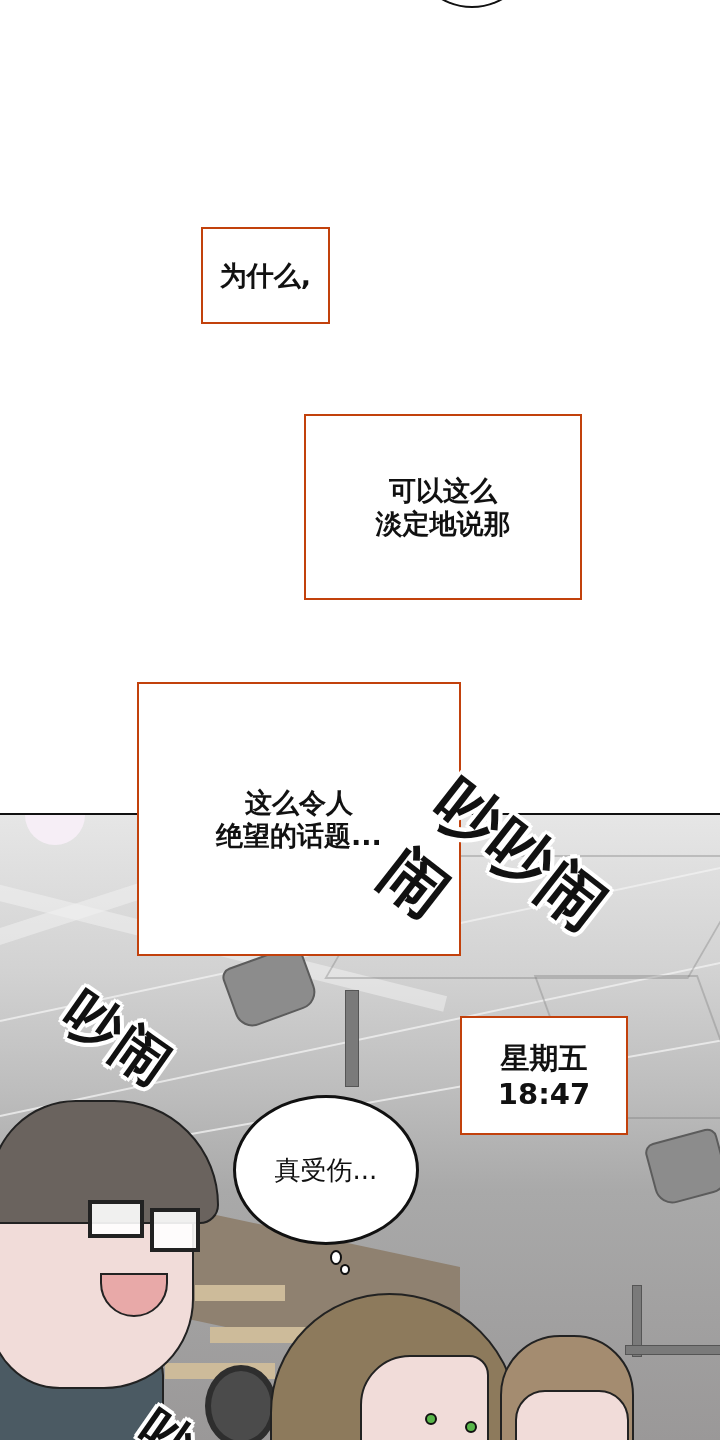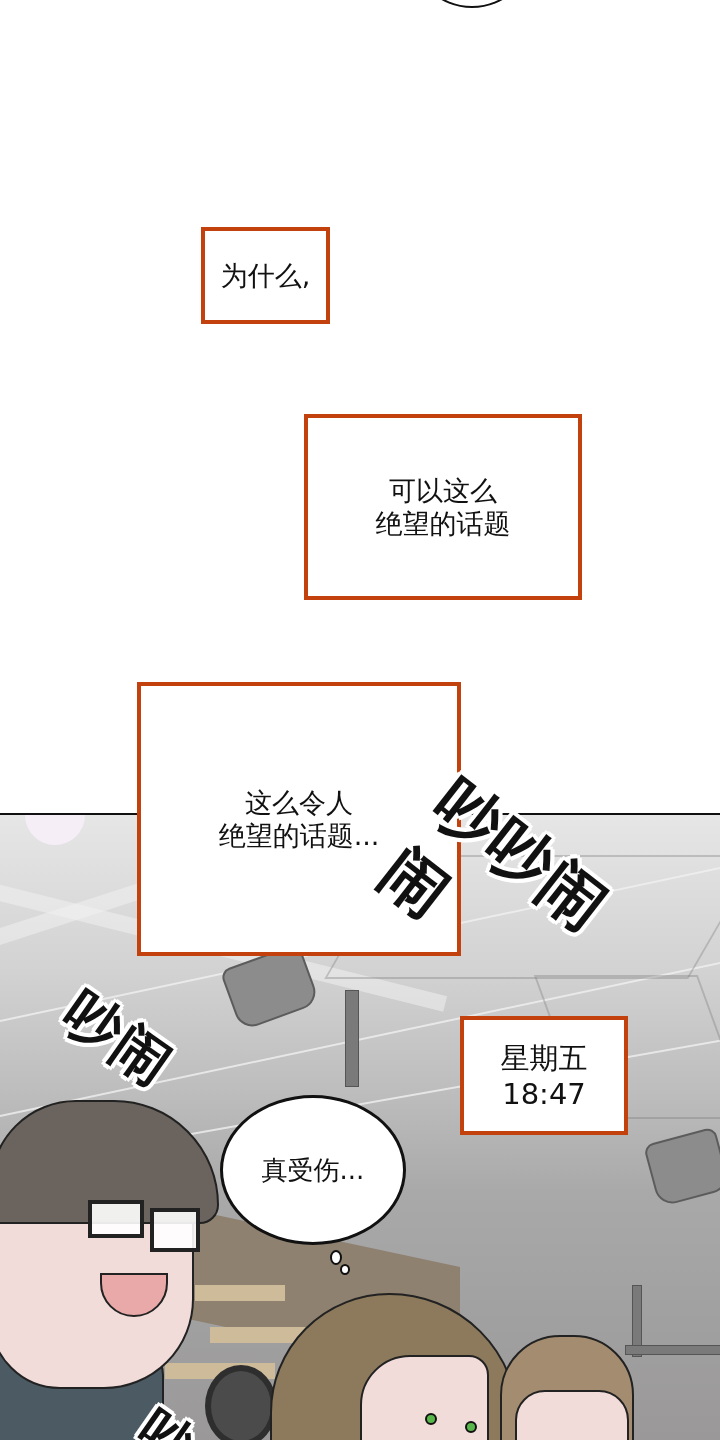--- a/index.html
+++ b/index.html
@@ -18,21 +18,21 @@
     .wheel { position: absolute; border-radius: 50%; background: #4b4b4b; border: 6px solid #2e2e2e; }
     .char-hair { position: absolute; background: #6a635e; border: 2px solid #222; }
     .char-skin { position: absolute; background: #f1dcd9; border: 2px solid #222; }
     .char-shirt { position: absolute; background: #4b5a63; border: 2px solid #222; }
     .hair-brown { position: absolute; background: #8d7a5c; border: 2px solid #222; }
     .hair-light { position: absolute; background: #a48c70; border: 2px solid #222; }
     .glasses { position: absolute; border: 4px solid #222; background: rgba(255,255,255,0.9); }
     .eye { position: absolute; width: 8px; height: 8px; border-radius: 50%; background: #59b64a; border: 2px solid #111; }
     .mouth { position: absolute; background: #e8a9a8; border: 2px solid #222; border-radius: 0 0 40px 40px; }
 
-    .caption { position: absolute; background: #fff; border: 4px solid #c2410c; display: flex; align-items: center; justify-content: center; text-align: center; color: #111; font-size: 27px; line-height: 33px; box-sizing: border-box; }
+    .caption { position: absolute; background: #fff; border: 2px solid #c2410c; display: flex; align-items: center; justify-content: center; text-align: center; color: #111; font-size: 27px; line-height: 33px; box-sizing: border-box; font-weight: bold; }
     .caption span { display: block; white-space: pre-line; }
     .bubble { position: absolute; background: #fff; border: 3px solid #111; border-radius: 50%; display: flex; align-items: center; justify-content: center; font-size: 26px; color: #111; }
     .thought-dot { position: absolute; background: #fff; border: 2px solid #111; border-radius: 50%; }
 
     .sfx { position: absolute; font-weight: bold; color: #111; font-family: "DejaVu Sans", sans-serif;
       text-shadow: -3px -3px 0 #fff, 3px -3px 0 #fff, -3px 3px 0 #fff, 3px 3px 0 #fff, 0 4px 0 #fff, 4px 0 0 #fff, 0 -4px 0 #fff, -4px 0 0 #fff;
       transform-origin: left top; letter-spacing: 2px; }
   </style>
 </head>
 <body>
@@ -76,32 +76,32 @@
 
   <div class="hair-light" style="left:500px; top:520px; width:130px; height:130px; border-radius:60px 60px 10px 10px;"></div>
   <div class="char-skin" style="left:515px; top:575px; width:110px; height:80px; border-radius:30px 30px 0 0;"></div>
 </div>
 
 <div class="caption" style="left:201px; top:227px; width:129px; height:97px;">
   <span>为什么,</span>
 </div>
 <div class="caption" style="left:304px; top:414px; width:278px; height:186px;">
   <span>可以这么
-绝望的话题</span>
+淡定地说那</span>
 </div>
 <div class="caption" style="left:137px; top:682px; width:324px; height:274px;">
   <span>这么令人
 绝望的话题...</span>
 </div>
 <div class="caption" style="left:460px; top:1016px; width:168px; height:119px; font-size:29px; line-height:36px;">
   <span>星期五
 18:47</span>
 </div>
 
-<div class="bubble" style="left:220px; top:1095px; width:180px; height:144px;">
+<div class="bubble" style="left:233px; top:1095px; width:180px; height:144px;">
   <span>真受伤...</span>
 </div>
 <div class="thought-dot" style="left:330px; top:1250px; width:8px; height:11px;"></div>
 <div class="thought-dot" style="left:340px; top:1264px; width:6px; height:7px;"></div>
 
 <div class="sfx" style="left:470px; top:760px; font-size:64px; transform:rotate(38deg);">吵吵闹闹</div>
 <div class="sfx" style="left:92px; top:975px; font-size:56px; transform:rotate(35deg);">吵闹</div>
 <div class="sfx" style="left:165px; top:1395px; font-size:52px; transform:rotate(35deg);">吵</div>
 
 </body></html>

